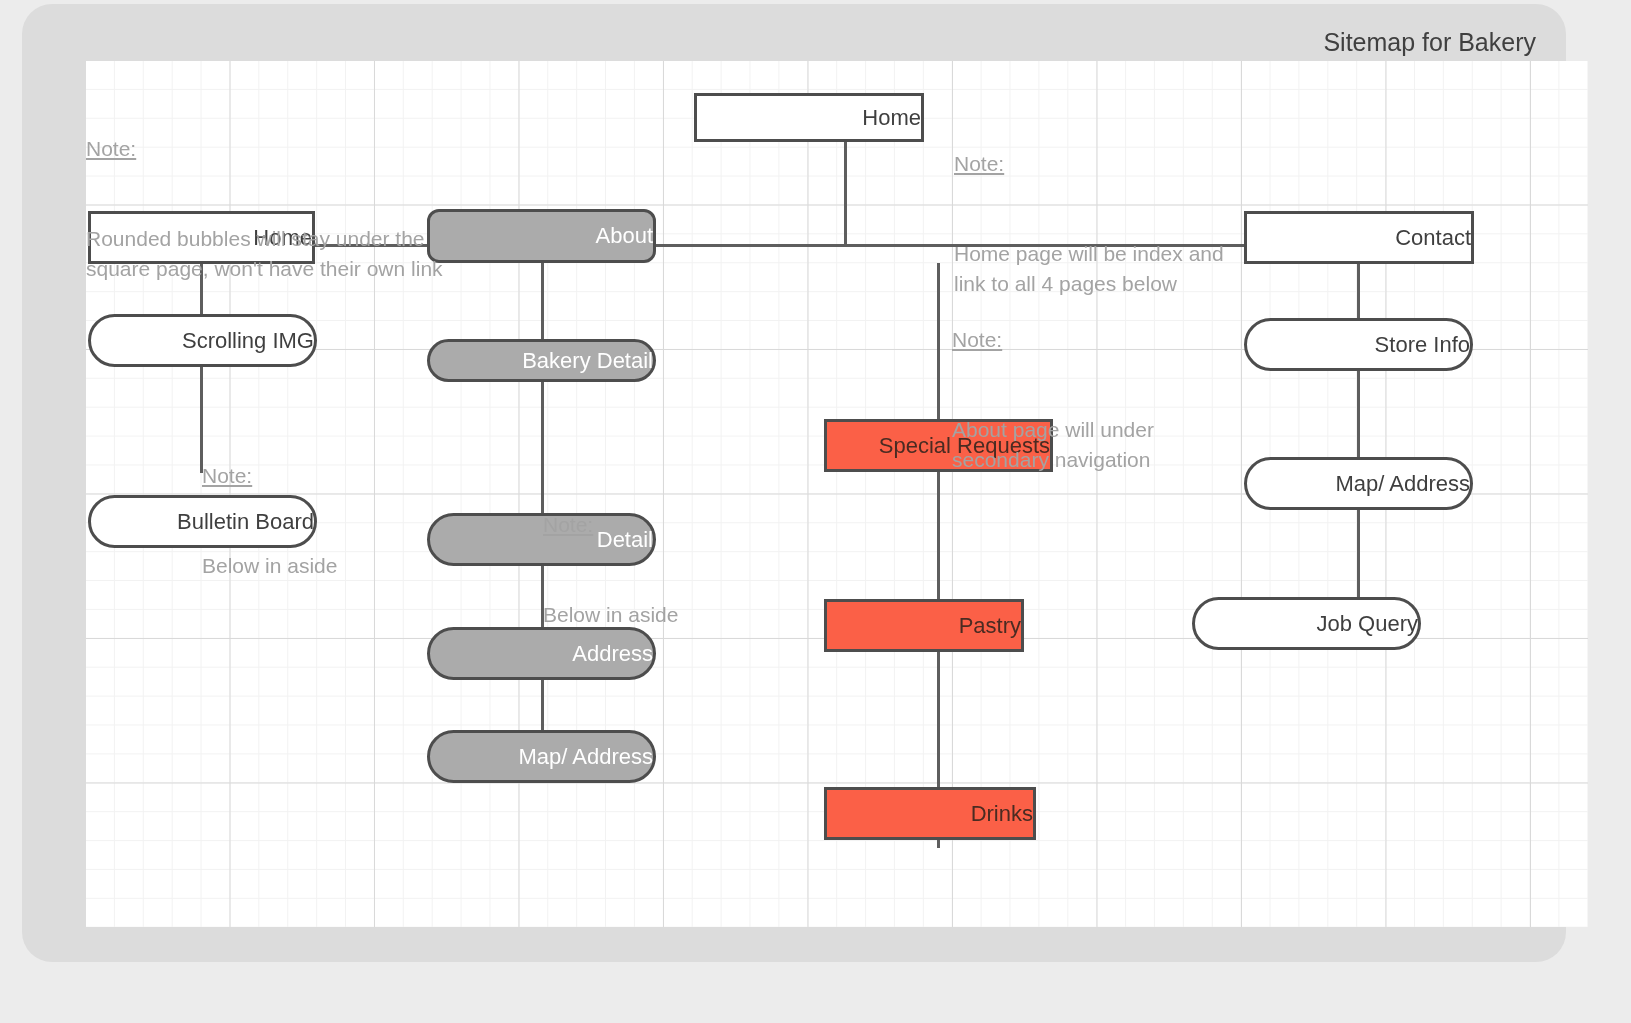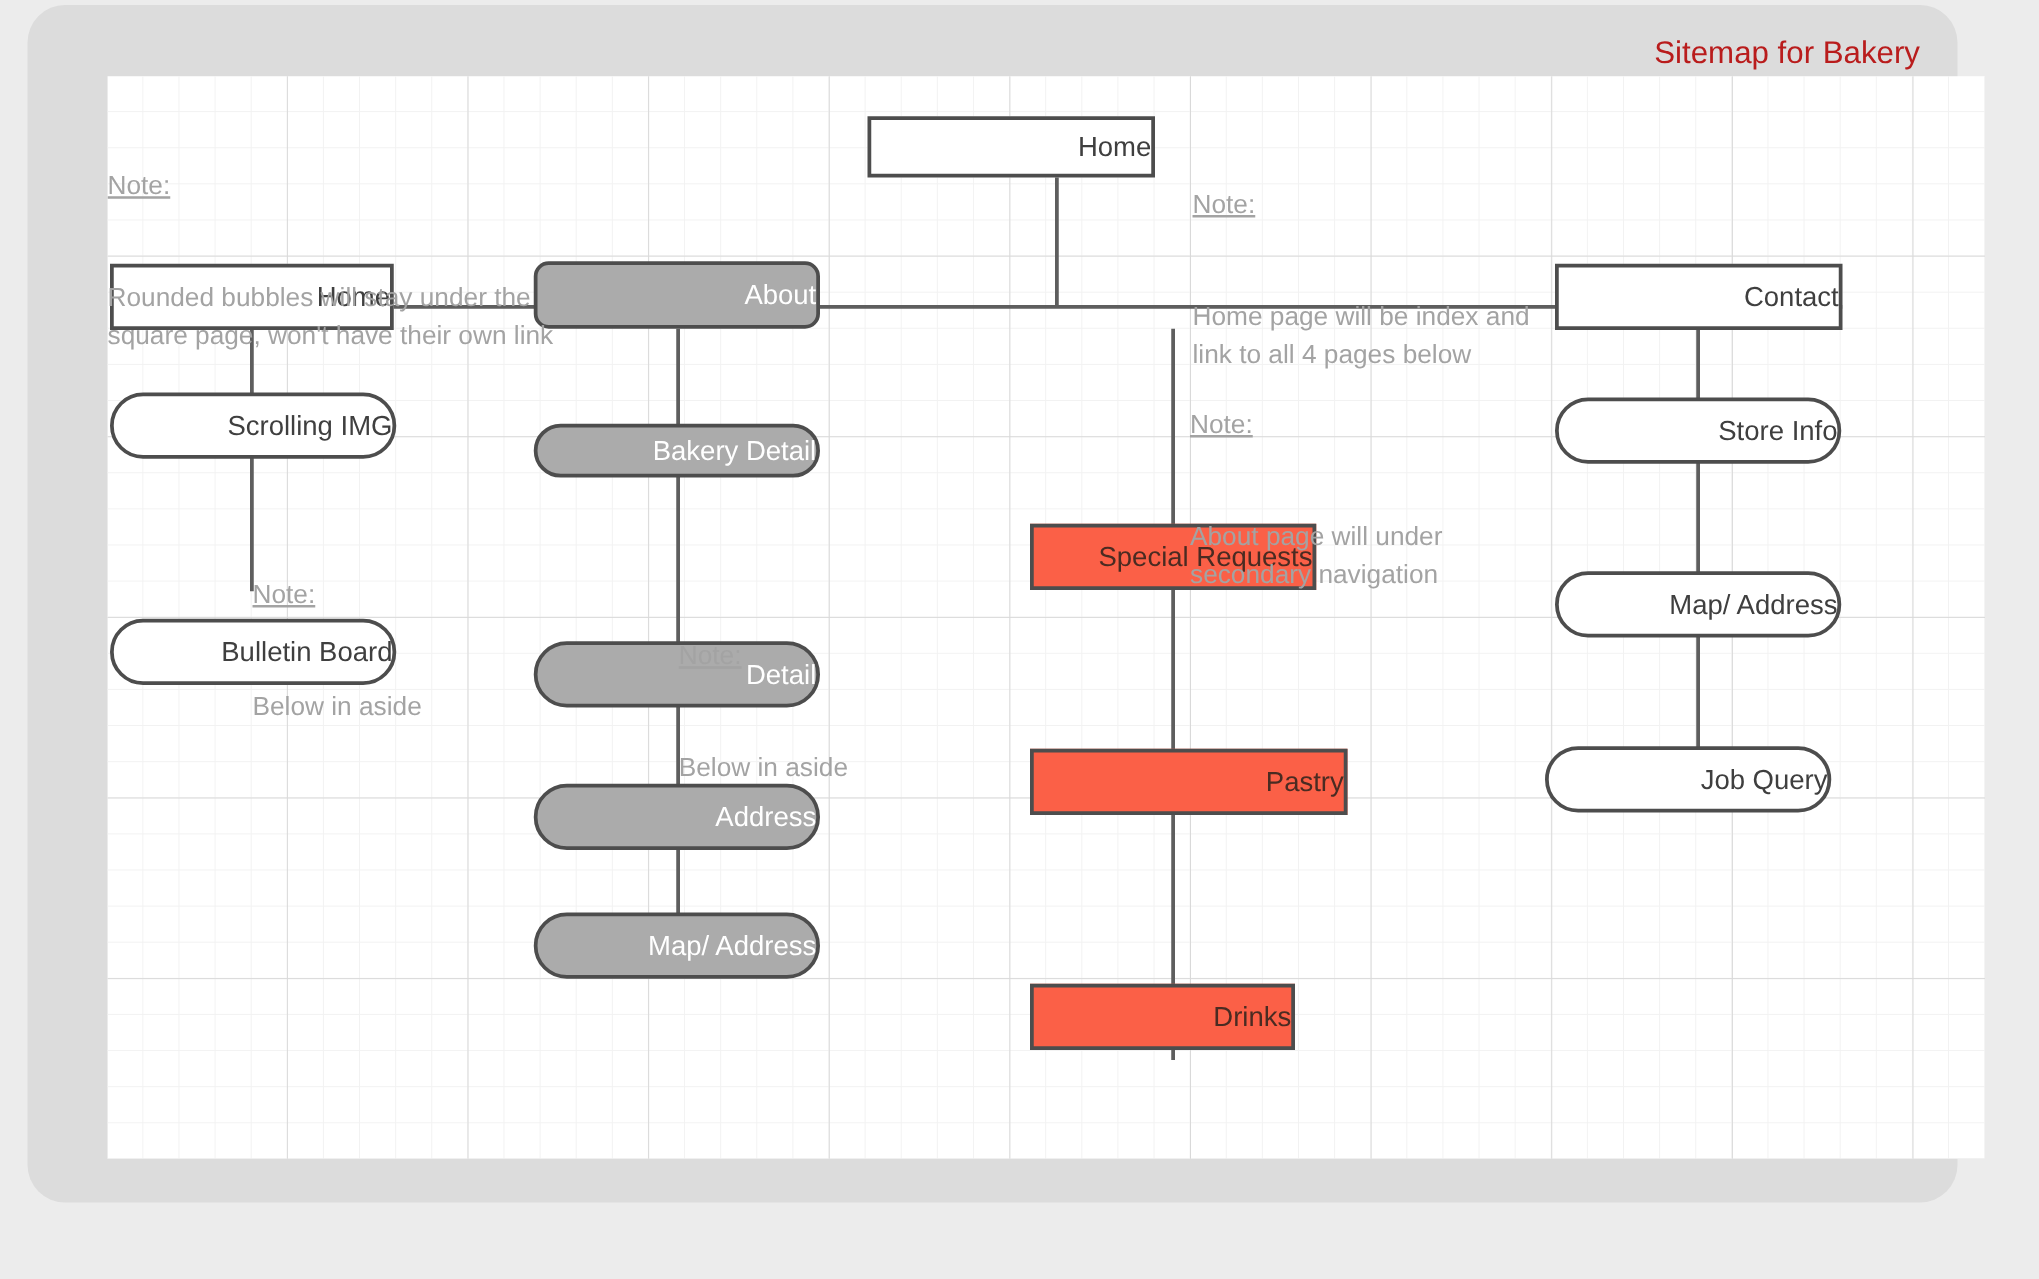--- a/index.html
+++ b/index.html
@@ -16,21 +16,21 @@
     left:22px; top:4px;
     width:1544px; height:958px;
     background:#dcdcdc;
     border-radius:30px;
   }
   
   #doc-title{
     position:absolute;
     right:30px; top:24px;
     font-size:25px;
-    color:#b91c1c;
+    color:#404040;
     white-space:nowrap;
   }
   
   #canvas{
     position:absolute;
     left:64px; top:57px;
     width:1502px; height:866px;
     background-color:#ffffff;
     background-image:
       linear-gradient(to right,  #d9d9d9 1px, transparent 1px),
@@ -140,37 +140,37 @@
     </div>
 
     <div class="node bubble grey" style="left:341px; top:669px; width:229px; height:53px;">
       <span>Map/ Address</span>
     </div>
 
     <div class="node page orange" style="left:738px; top:358px; width:229px; height:53px;">
       <span>Special Requests</span>
     </div>
 
-    <div class="node page orange" style="left:738px; top:538px; width:254px; height:53px;padding-left:28px;">
+    <div class="node page orange" style="left:738px; top:538px; width:200px; height:53px;padding-left:28px;">
       <span>Pastry</span>
     </div>
 
     <div class="node page orange" style="left:738px; top:726px; width:212px; height:53px;">
       <span>Drinks</span>
     </div>
 
     <div class="node bubble white" style="left:1158px; top:257px; width:229px; height:53px;">
       <span>Store Info</span>
     </div>
 
     <div class="node bubble white" style="left:1158px; top:396px; width:229px; height:53px;">
       <span>Map/ Address</span>
     </div>
 
-    <div class="node bubble white" style="left:1150px; top:536px; width:229px; height:53px;">
+    <div class="node bubble white" style="left:1106px; top:536px; width:229px; height:53px;">
       <span>Job Query</span>
     </div>
 
     <div class="note" style="left:0px; top:13px;">
       <span class="hdr">Note:</span>
       <span class="bdy">Rounded bubbles will stay under the
 square page, won't have their own link</span>
     </div>
 
     <div class="note" style="left:868px; top:28px;">

